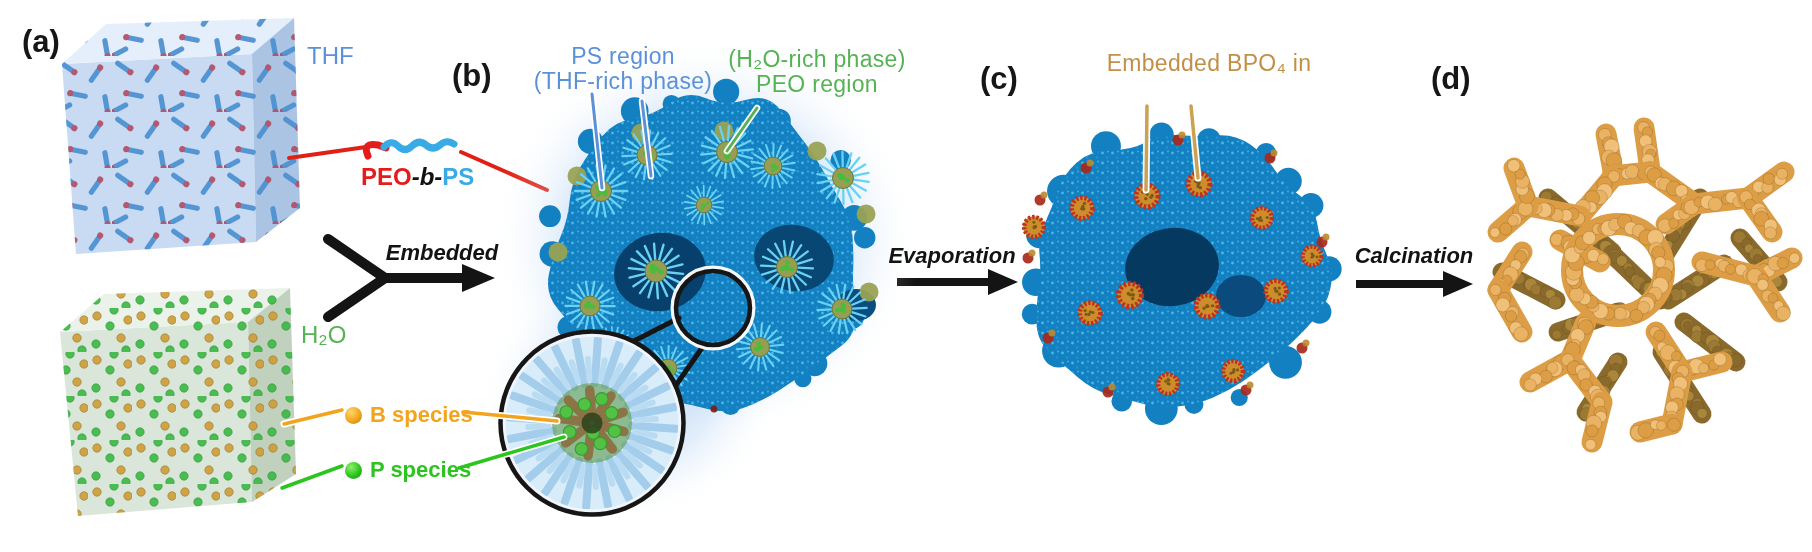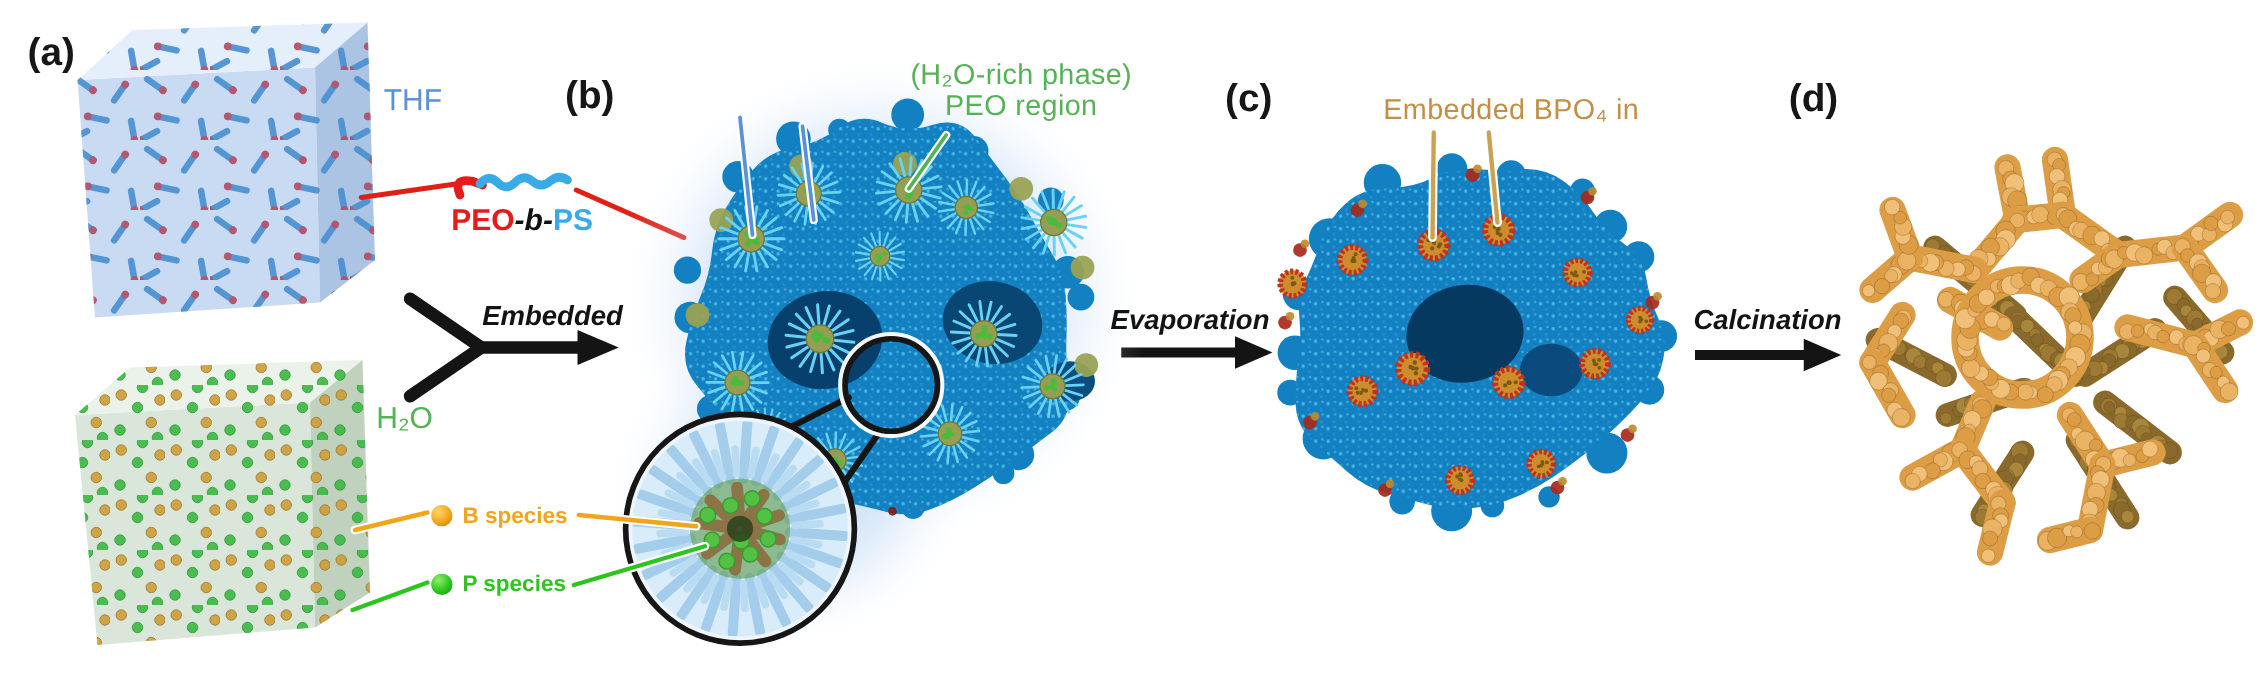--- a/index.html
+++ b/index.html
@@ -4,30 +4,30 @@
 <style>
   html,body{margin:0;padding:0;background:#fff;}
   .fig{position:relative;width:1812px;height:552px;overflow:hidden;background:#fff;
        font-family:"Liberation Sans","DejaVu Sans",sans-serif;}
   .fig svg{position:absolute;left:0;top:0;}
   .abs{position:absolute;white-space:nowrap;}
   .plabel{font-size:31px;font-weight:700;color:#161616;}
   .cap{font-size:23px;line-height:25px;text-align:center;transform:translateX(-50%);letter-spacing:.3px;}
   .cap-blue{color:var(--c-thf);}
   .cap-green{color:var(--c-green);}
-  .cap-tan{color:var(--c-tan);margin-top:24px;}
+  .cap-tan{color:var(--c-tan);}
   .ital{font-size:22px;font-weight:700;font-style:italic;color:#131313;transform:translateX(-50%);}
   .solvent{font-size:24px;}
-  .thf{color:var(--c-thf);margin-top:25px;}
+  .thf{color:var(--c-thf);}
   .h2o{color:var(--c-green);}
   .polymer{font-size:24px;font-weight:700;}
   .peo{color:var(--c-peo);}
   .bb{color:#111;font-style:italic;}
   .ps{color:var(--c-ps);}
-  .legend{display:flex;align-items:center;gap:8px;font-size:18px;font-weight:700;}
+  .legend{display:flex;align-items:center;gap:8px;font-size:22px;font-weight:700;}
   .legend .txt-b{color:var(--c-orange);}
   .legend .txt-p{color:var(--c-pgreen);text-align:center;}
   .dot{width:17px;height:17px;border-radius:50%;display:inline-block;flex:0 0 auto;}
   .dot-b{background:radial-gradient(circle at 35% 30%, #ffd66a 0%, var(--c-orange) 55%, #b97c0c 100%);}
   .dot-p{background:radial-gradient(circle at 35% 30%, #8df06a 0%, var(--c-pgreen) 55%, #148c10 100%);}
 </style>
 </head>
 <body>
 
 <div class="fig">
@@ -1064,20 +1064,24 @@
 
   <div class="abs plabel" style="left:22px;top:24px">(a)</div>
   <div class="abs solvent thf" style="left:307px;top:42px">THF</div>
 
   <div class="abs polymer" style="left:361px;top:163px">
     <span class="peo">PEO</span><span class="bb">-b-</span><span class="ps">PS</span>
   </div>
 
   <div class="abs plabel" style="left:452px;top:58px">(b)</div>
 
+  <div class="abs cap cap-blue" style="left:623px;top:44px">
+    <div>PS region</div>
+    <div>(THF-rich phase)</div>
+  </div>
 
   <div class="abs cap cap-green" style="left:817px;top:47px">
     <div>(H₂O-rich phase)</div>
     <div>PEO region</div>
   </div>
 
   <div class="abs ital" style="left:442px;top:240px">Embedded</div>
 
   <div class="abs solvent h2o" style="left:301px;top:321px">H₂O</div>
 

